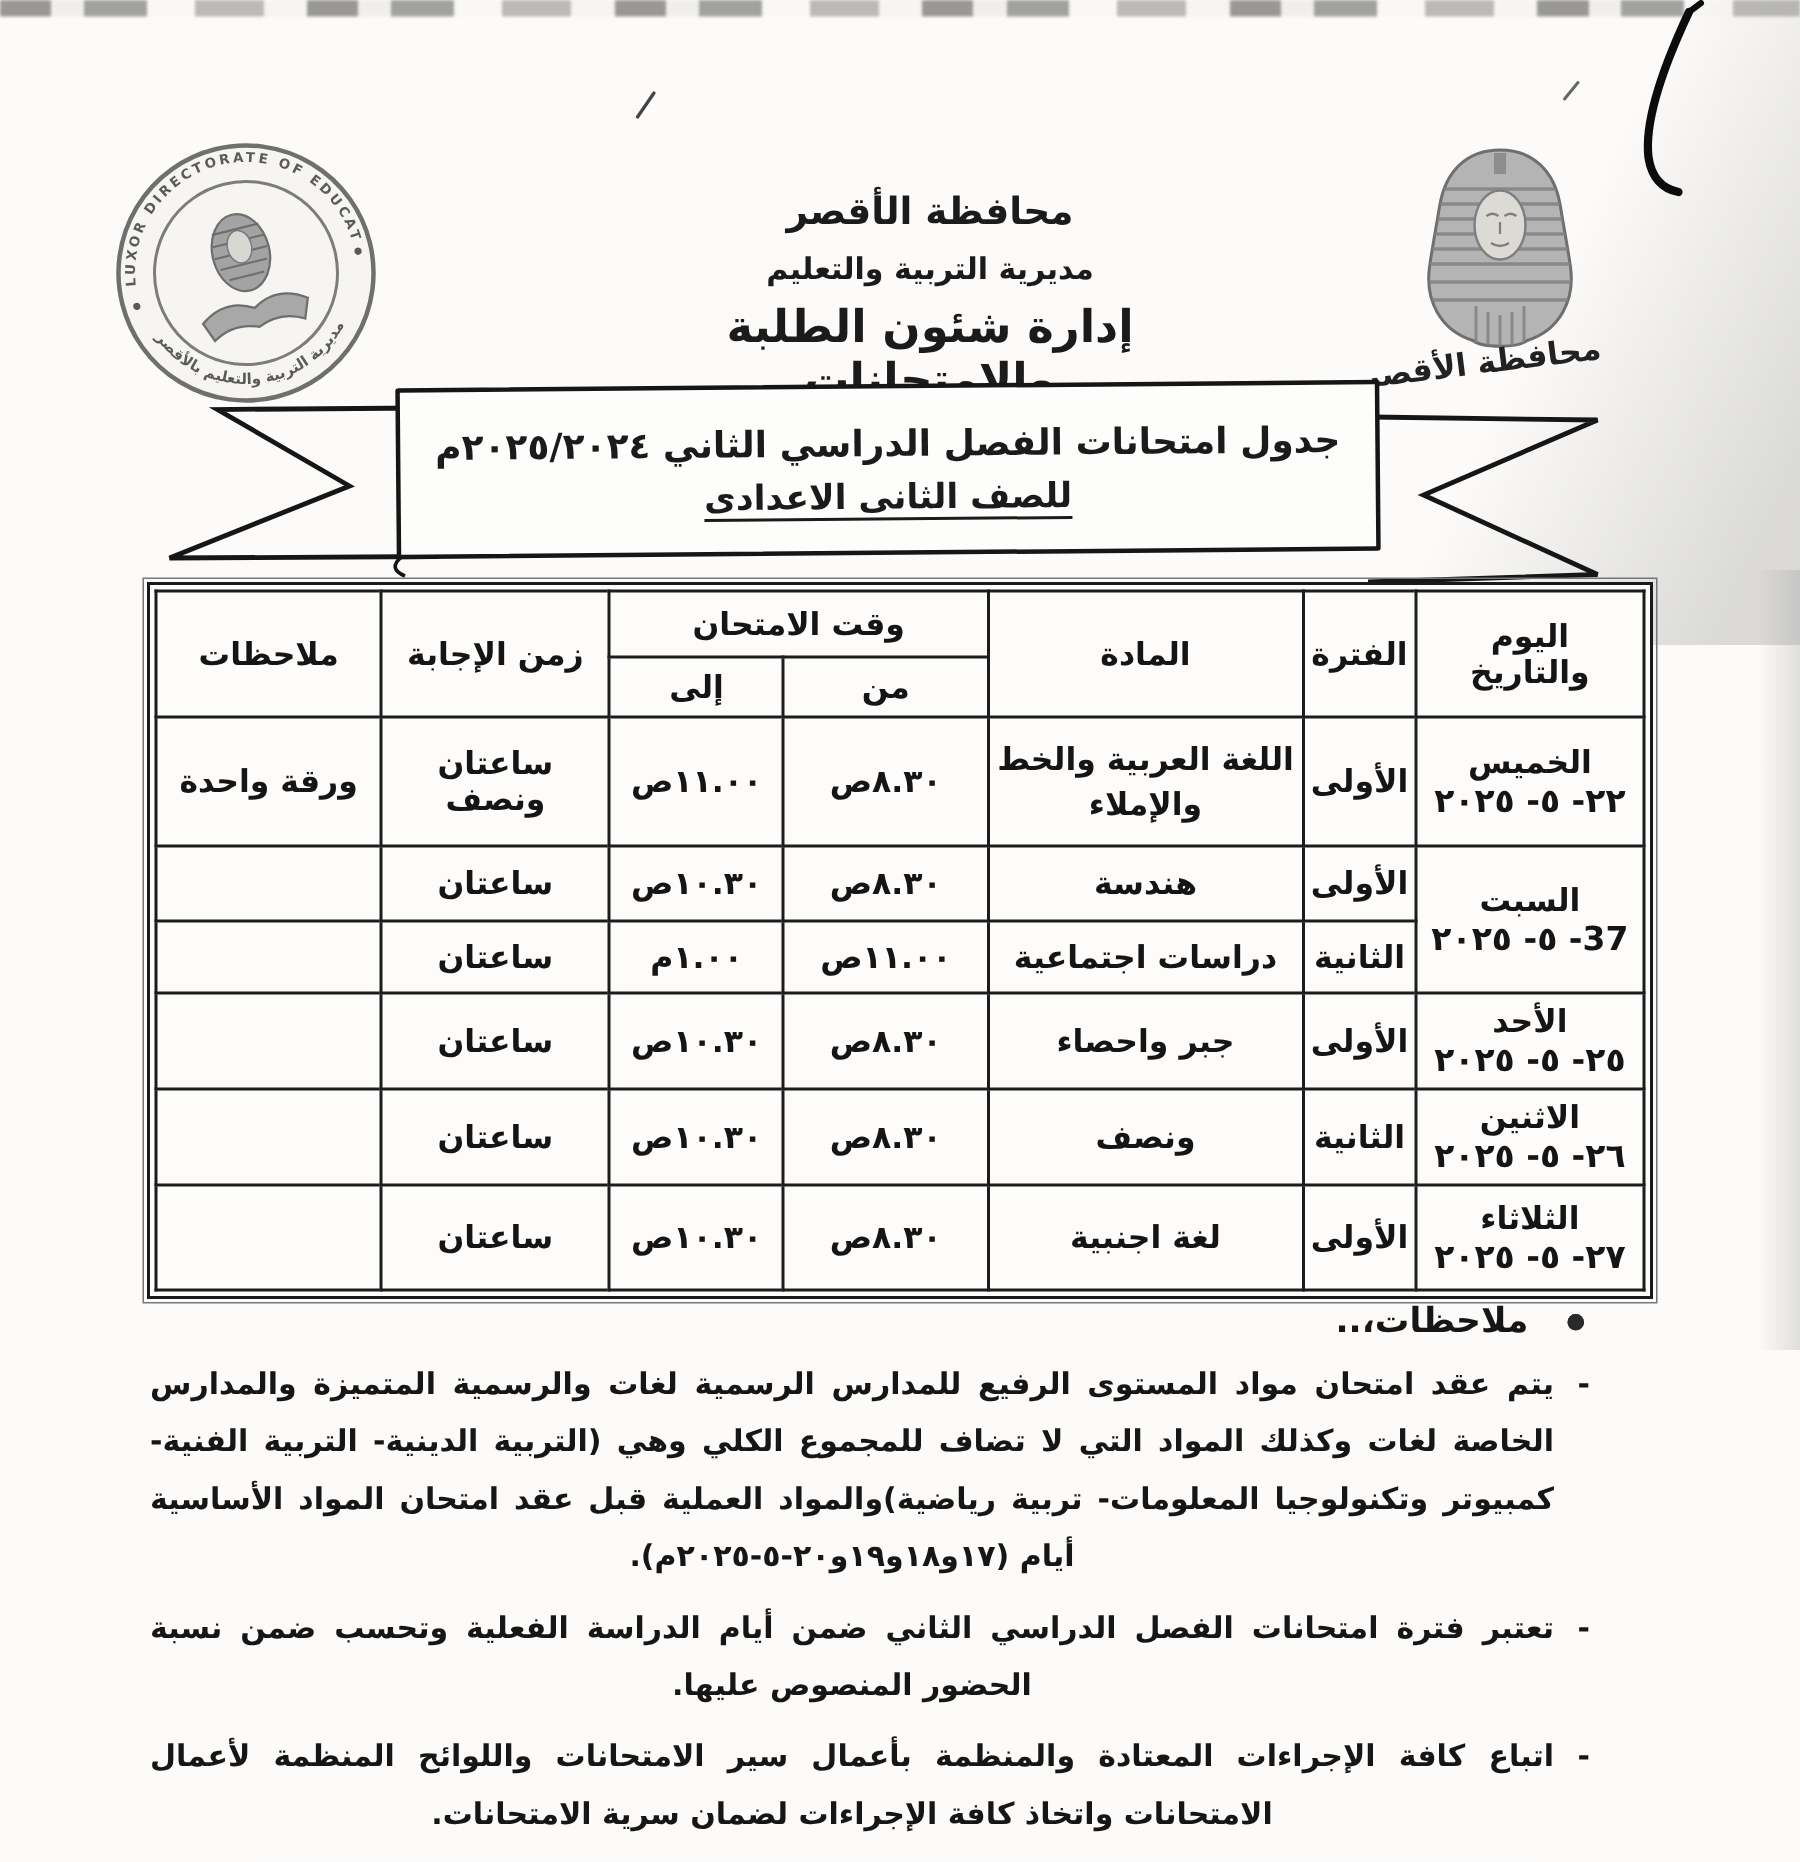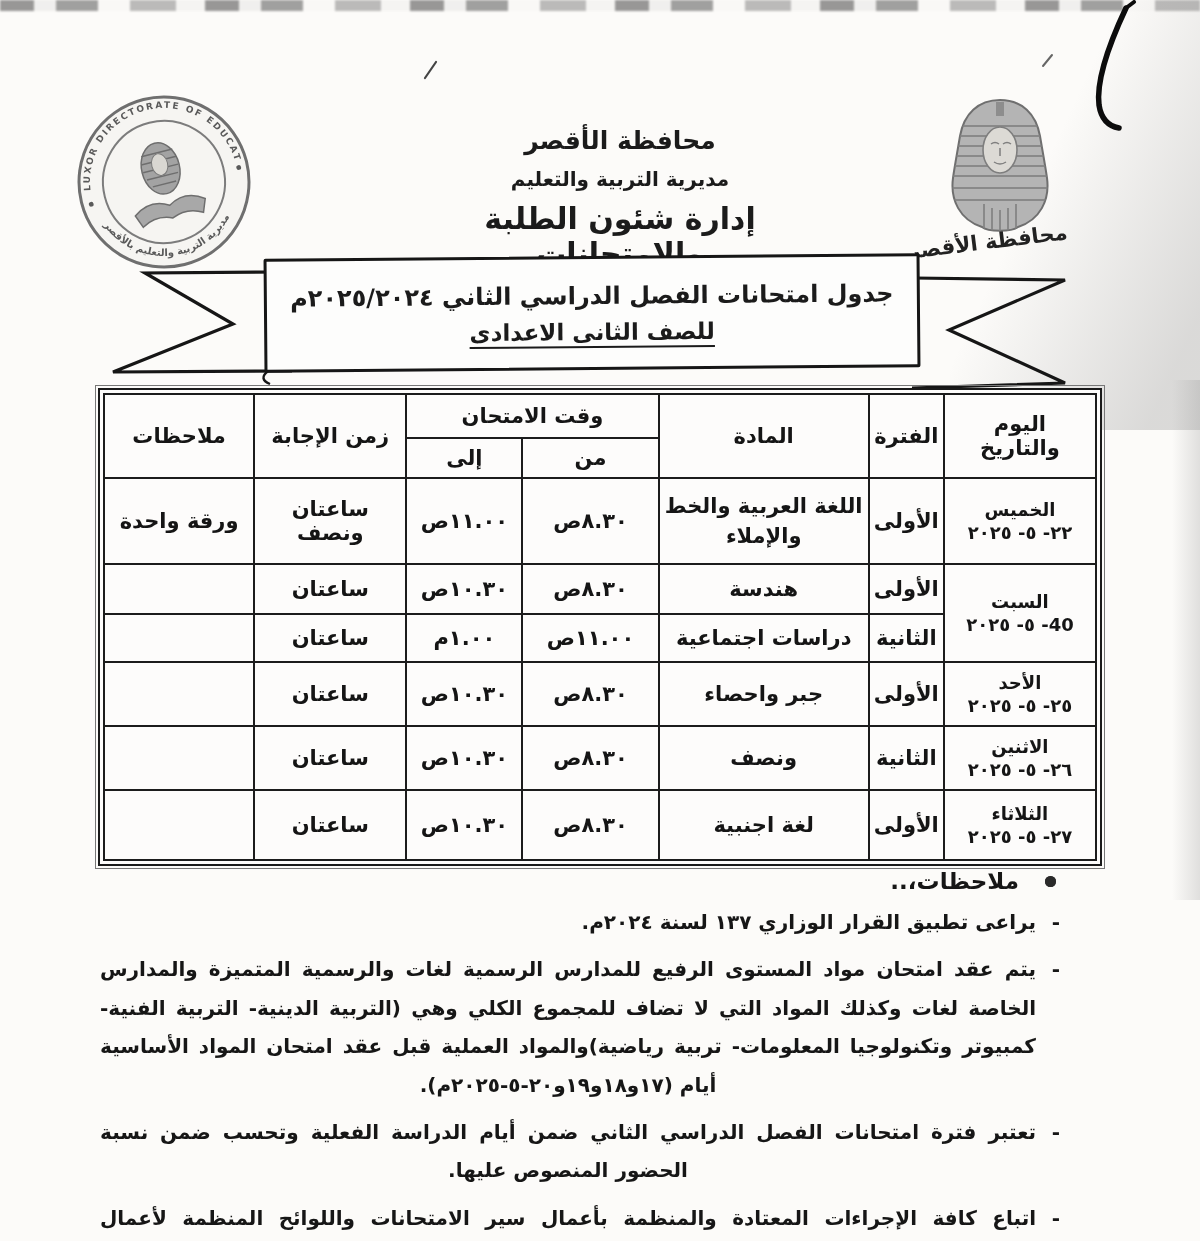--- a/index.html
+++ b/index.html
@@ -68,22 +68,22 @@
     width:100%;border-collapse:collapse;direction:rtl;
     font-weight:bold;color:#151515;
   }
   table.sched th,table.sched td{
     border:2px solid #1c1c1c;text-align:center;vertical-align:middle;
     padding:2px 4px;
   }
   table.sched th{font-size:21px;}
   table.sched td{font-size:21px;}
   .two-line{white-space:pre-line;}
-  .day-cell .dname{display:block;font-size:18px;}
-  .day-cell .ddate{display:block;font-size:18px;margin-top:2px;letter-spacing:1px;}
+  .day-cell .dname{display:block;font-size:21px;}
+  .day-cell .ddate{display:block;font-size:22px;margin-top:2px;letter-spacing:1px;}
   .subject-cell{line-height:1.45;}
   tr.hr1{height:44px;} tr.hr2{height:40px;}
   tr.r1{height:86px;} tr.r2{height:50px;} tr.r3{height:48px;}
   tr.r4{height:64px;} tr.r5{height:64px;} tr.r6{height:70px;}
   
   .notes{
     position:absolute;top:868px;left:100px;width:962px;
     direction:rtl;font-weight:bold;color:#161616;
   }
   .notes-title{font-size:23px;display:flex;align-items:center;gap:26px;margin-right:6px;}
@@ -207,21 +207,21 @@
         <td>٨.٣٠ص</td>
         <td>١١.٠٠ص</td>
         <td class="two-line">ساعتان
 ونصف</td>
         <td>ورقة واحدة</td>
       </tr>
 
       <tr class="r2">
         <td rowspan="2" class="day-cell">
           <span class="dname">السبت</span>
-          <span class="ddate">40- ٥- ٢٠٢٥</span>
+          <span class="ddate">37- ٥- ٢٠٢٥</span>
         </td>
         <td>الأولى</td>
         <td class="subject-cell">هندسة</td>
         <td>٨.٣٠ص</td>
         <td>١٠.٣٠ص</td>
         <td>ساعتان</td>
         <td></td>
       </tr>
 
       <tr class="r3">
@@ -274,21 +274,20 @@
     </tbody>
       </table>
   </div>
 
   <div class="notes">
     <div class="notes-title">
       <span class="bullet-dot"></span>
       <span>ملاحظات،..</span>
     </div>
     <div class="notes-list">
-      <div class="note-item start">يراعى تطبيق القرار الوزاري ١٣٧ لسنة ٢٠٢٤م.</div>
       <div class="note-item just">يتم عقد امتحان مواد المستوى الرفيع للمدارس الرسمية لغات والرسمية المتميزة والمدارس الخاصة لغات وكذلك المواد التي لا تضاف للمجموع الكلي وهي (التربية الدينية- التربية الفنية- كمبيوتر وتكنولوجيا المعلومات- تربية رياضية)والمواد العملية قبل عقد امتحان المواد الأساسية أيام (١٧و١٨و١٩و٢٠-٥-٢٠٢٥م).</div>
       <div class="note-item just">تعتبر فترة امتحانات الفصل الدراسي الثاني ضمن أيام الدراسة الفعلية وتحسب ضمن نسبة الحضور المنصوص عليها.</div>
       <div class="note-item just">اتباع كافة الإجراءات المعتادة والمنظمة بأعمال سير الامتحانات واللوائح المنظمة لأعمال الامتحانات واتخاذ كافة الإجراءات لضمان سرية الامتحانات.</div>
     </div>
   </div>
 
   <svg class="pen-marks" viewBox="0 0 1200 1241">
     <path d="M1126,8 C1110,42 1096,80 1099,105 C1101,118 1108,126 1119,128" fill="none" stroke="#0c0c0c" stroke-width="5.5" stroke-linecap="round"></path>
     <path d="M1126,8 L1134,2" fill="none" stroke="#0c0c0c" stroke-width="4" stroke-linecap="round"></path>
     <path d="M425,78 L436,62" fill="none" stroke="#444" stroke-width="2.2" stroke-linecap="round"></path>

